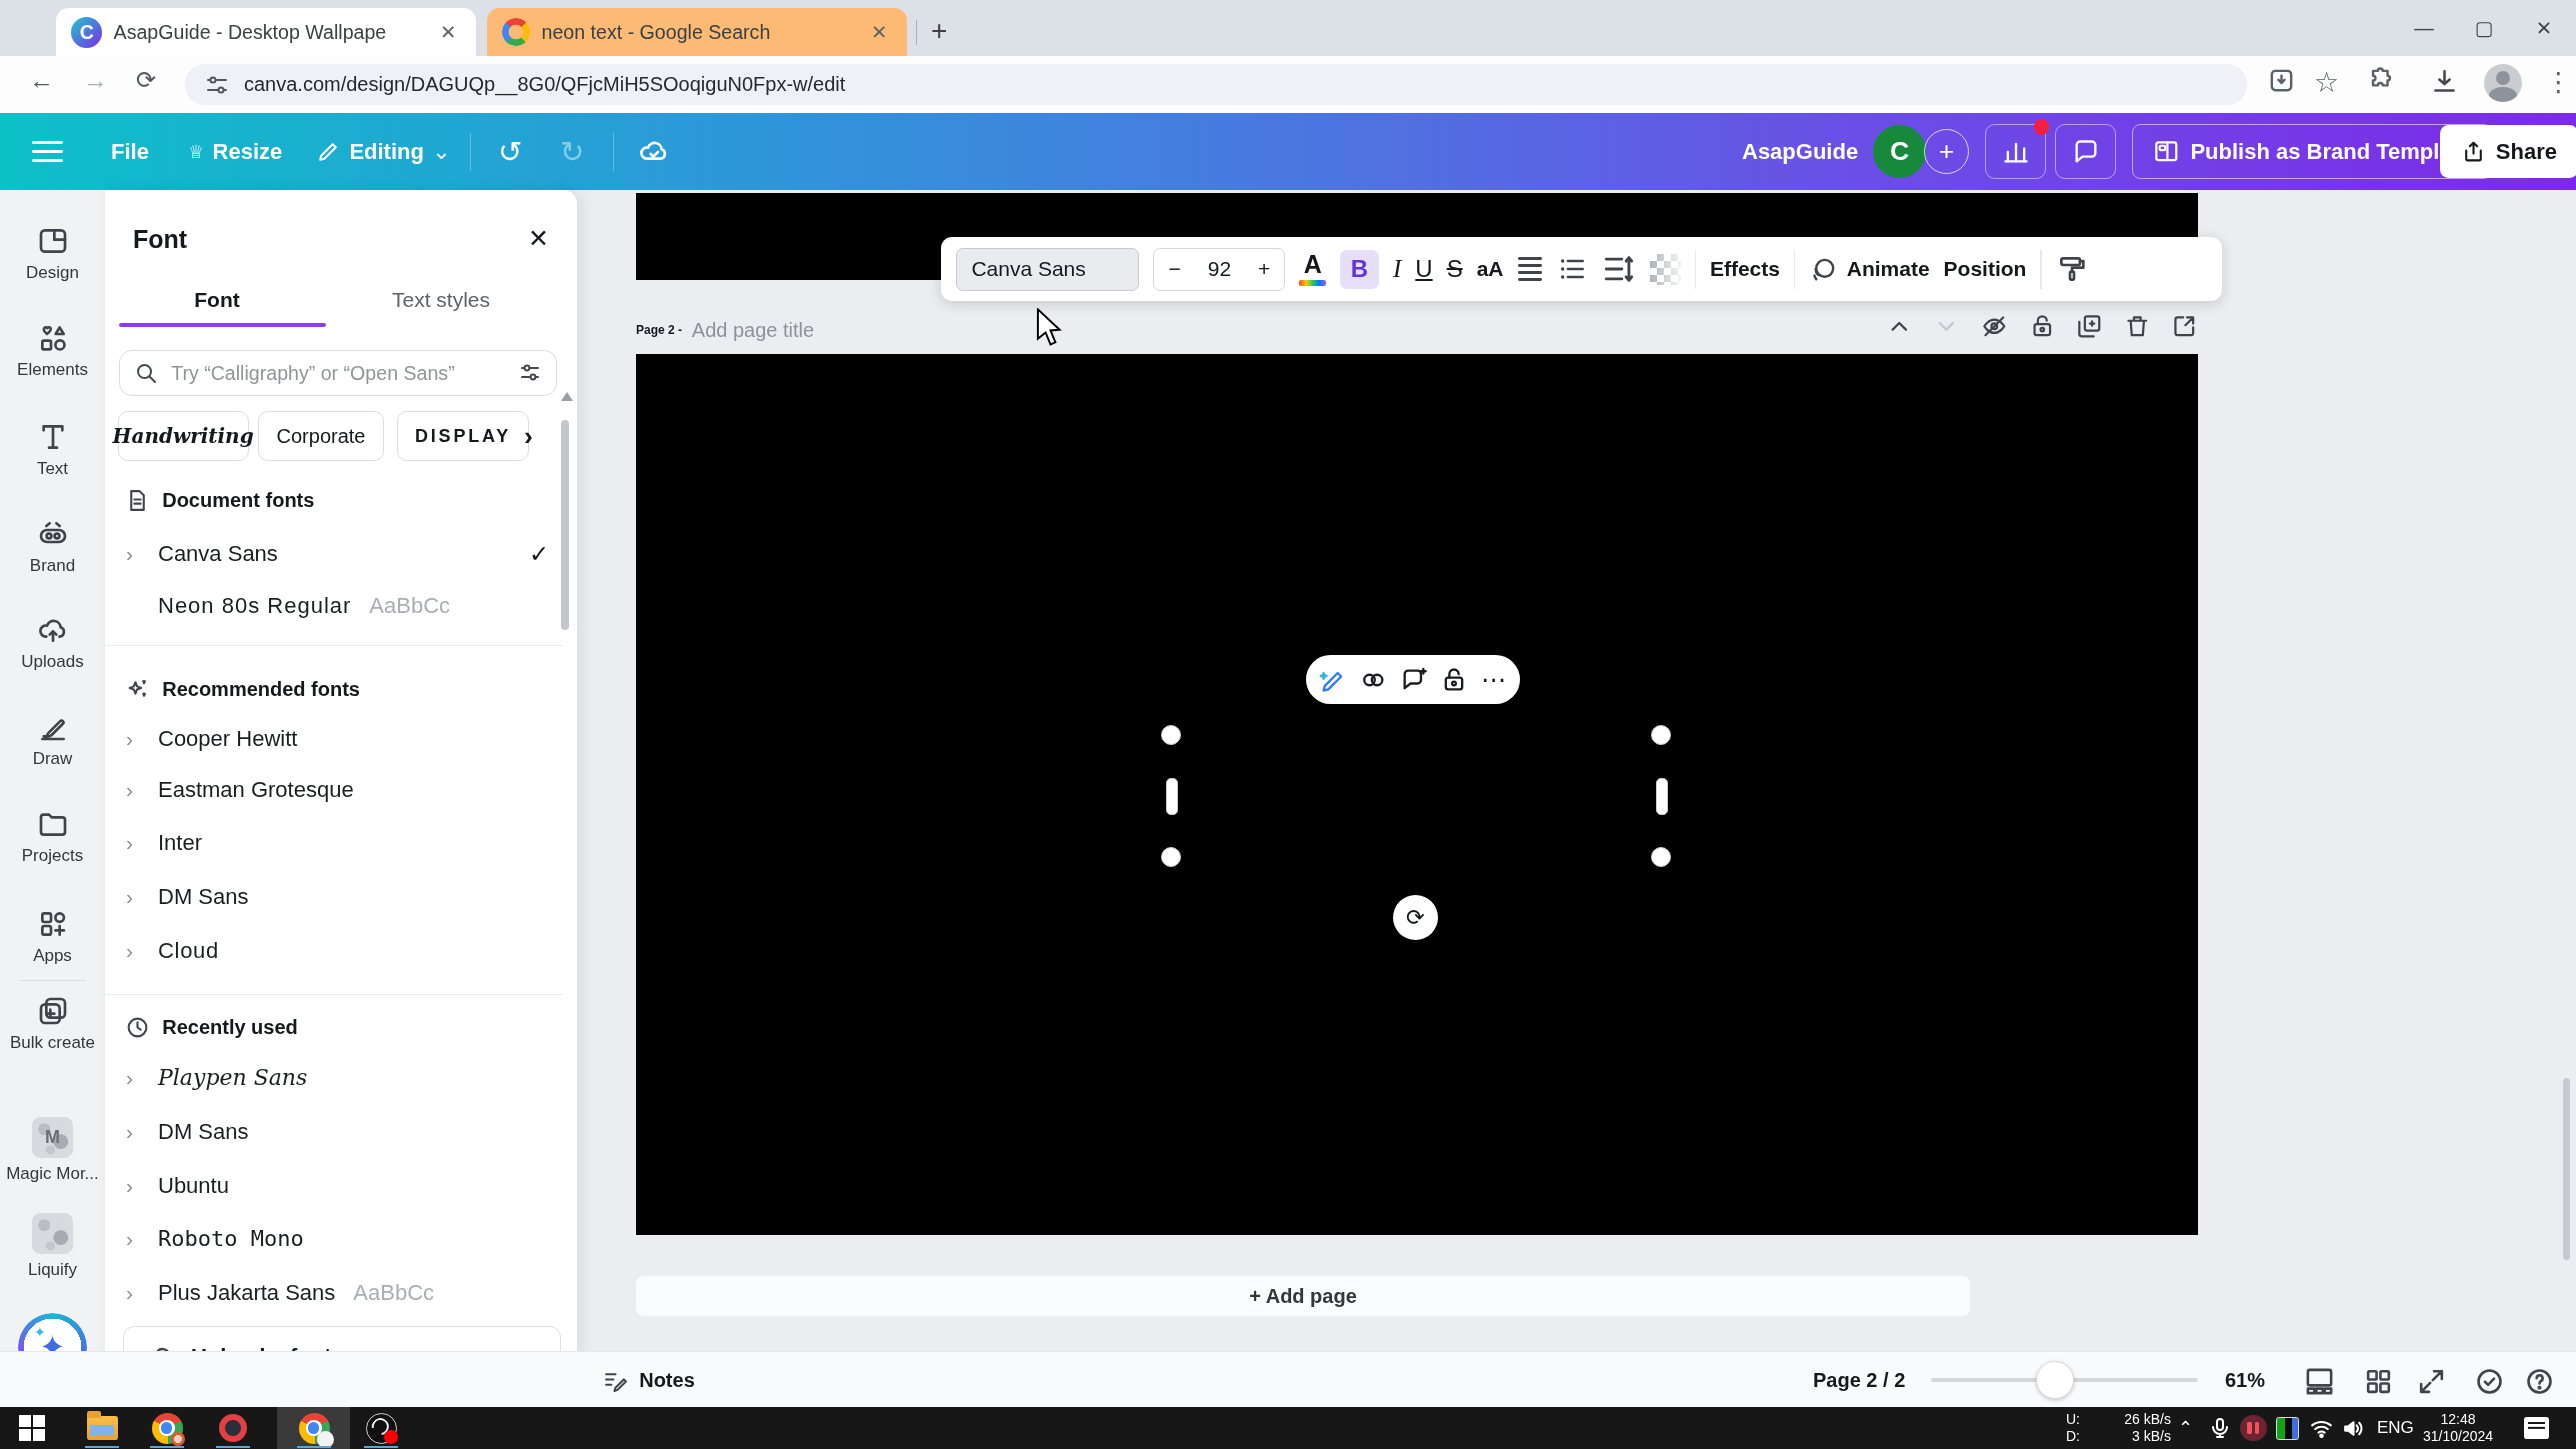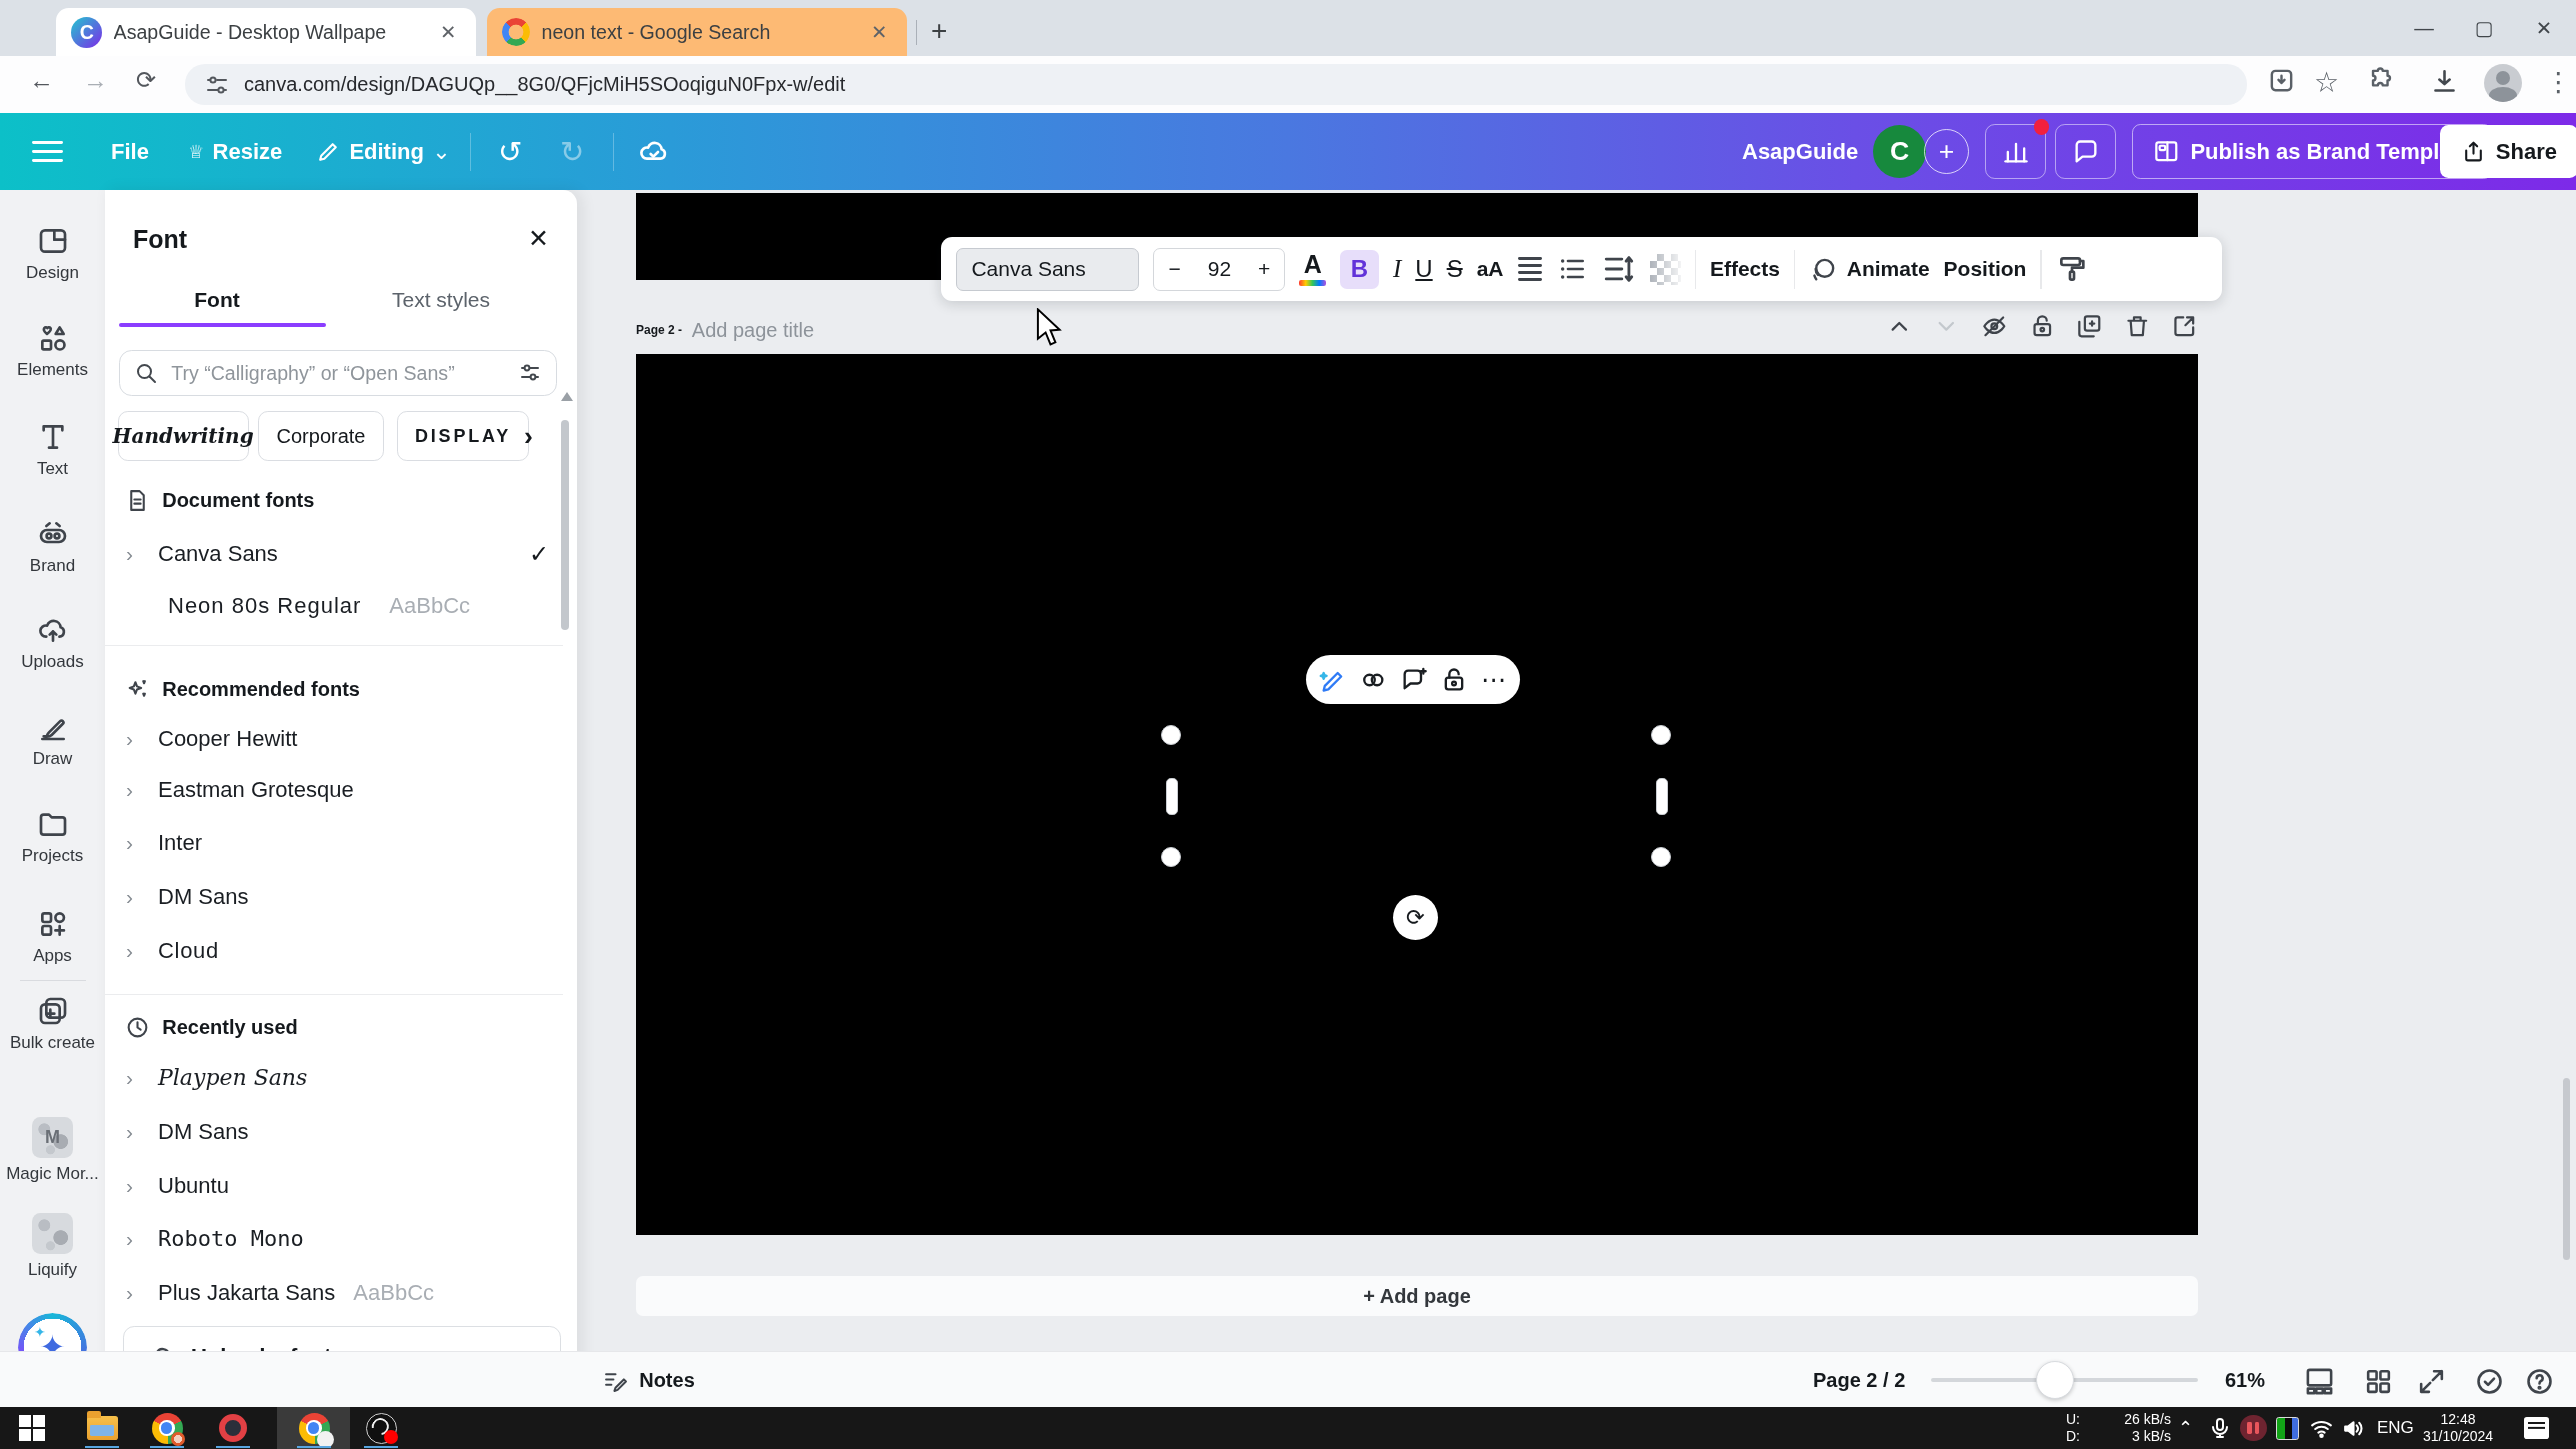--- a/index.html
+++ b/index.html
@@ -145,21 +145,21 @@
 
   .minitb{position:absolute;left:1306px;top:655px;width:214px;height:49px;background:#fff;border-radius:24.5px;
           box-shadow:0 2.8px 11.2px rgba(0,0,0,.25);display:flex;align-items:center;justify-content:space-evenly;}
   .selbox{position:absolute;left:1170px;top:734px;width:490px;height:122px;background:#1a46d8;border:2.1px solid #3c1fd8;
           box-sizing:border-box;display:flex;align-items:center;justify-content:center;}
   .seltext{font-size:91px;font-weight:700;color:#fff;letter-spacing:-2.1px;}
   .handle{position:absolute;width:18px;height:18px;border-radius:50%;background:#fff;border:0.7px solid #c9cdd2;box-shadow:0 0.7px 2.8px rgba(0,0,0,.4);}
   .hbar{position:absolute;width:9.8px;height:35px;border-radius:4.9px;background:#fff;border:0.7px solid #c9cdd2;box-shadow:0 0.7px 2.8px rgba(0,0,0,.4);}
   .rotate{position:absolute;left:1393px;top:895px;width:45px;height:45px;border-radius:50%;background:#fff;
           box-shadow:0 1.4px 5.6px rgba(0,0,0,.35);display:flex;align-items:center;justify-content:center;font-size:22.4px;}
-  .addpage{position:absolute;left:636px;top:1276px;width:1562px;height:40px;background:#fafbfc;border-radius:7px;
+  .addpage{position:absolute;left:636px;top:1276px;width:1334px;height:40px;background:#fafbfc;border-radius:7px;
            display:flex;align-items:center;justify-content:center;font-size:20px;font-weight:600;color:#33373c;}
   .vscroll{position:absolute;left:2563px;top:1078px;width:7px;height:182px;border-radius:3.5px;background:#c6c9ce;}
 
   
   .statusbar{position:absolute;left:0;top:1351px;width:2576px;height:56px;background:#f9fafb;border-top:0.7px solid #e6e7ea;}
   .notes{position:absolute;left:603px;top:0;height:56px;display:flex;align-items:center;gap:11.2px;font-size:20px;font-weight:600;}
   .pgind{position:absolute;left:1813px;top:0;height:56px;display:flex;align-items:center;font-size:20px;font-weight:600;}
   .ztrack{position:absolute;left:1931px;top:26px;width:267px;height:4.2px;border-radius:2.1px;background:#d4d7db;}
   .zthumb{position:absolute;left:2036px;top:9px;width:38px;height:38px;border-radius:50%;background:#fff;border:0.7px solid #d8dbdf;box-shadow:0 1.4px 4.2px rgba(0,0,0,.2);box-sizing:border-box;}
   .zlevel{position:absolute;left:2225px;top:0;height:56px;display:flex;align-items:center;font-size:20px;font-weight:600;}
@@ -471,21 +471,21 @@
           <line x1="9" y1="15" x2="15" y2="15"></line>
         </svg>
       <span>Document fonts</span>
     </div>
 
     <div class="frow" style="top:348px;">
       <span class="chev">›</span>
       <span class="fname">Canva Sans</span>
       <span class="fcheck">✓</span>
     </div>
-    <div class="frow" style="top:400px;gap:10px;">
+    <div class="frow" style="top:400px;">
       <span class="nochev"></span>
       <span class="fname f-neon">Neon 80s Regular</span>
       <span class="fprev">AaBbCc</span>
     </div>
 
     <div class="pdivider" style="top:455px;"></div>
 
     <div class="sect" style="top:484px;">
       <svg class="ico" width="25" height="25" viewBox="0 0 24 24">
           <path d="M10 5l1.5 4L15.5 10.5 11.5 12 10 16l-1.5-4L4.5 10.5 8.5 9z"></path>

